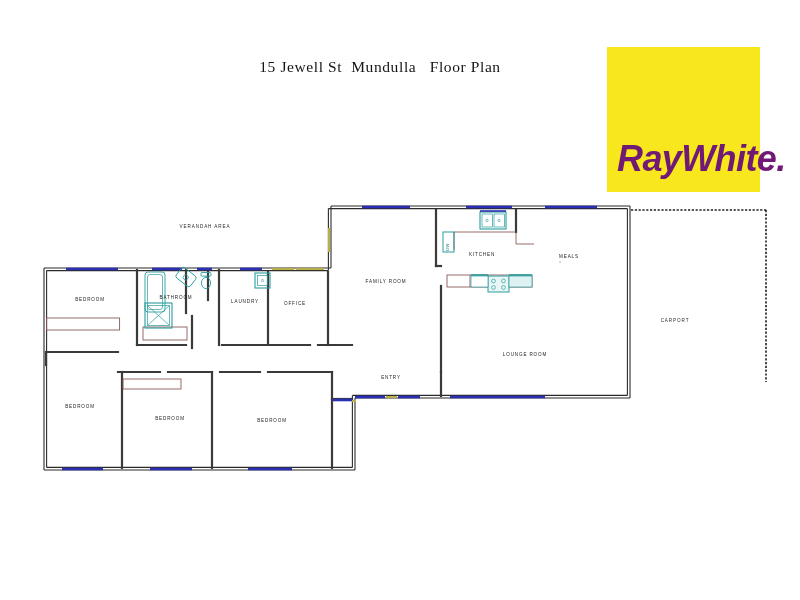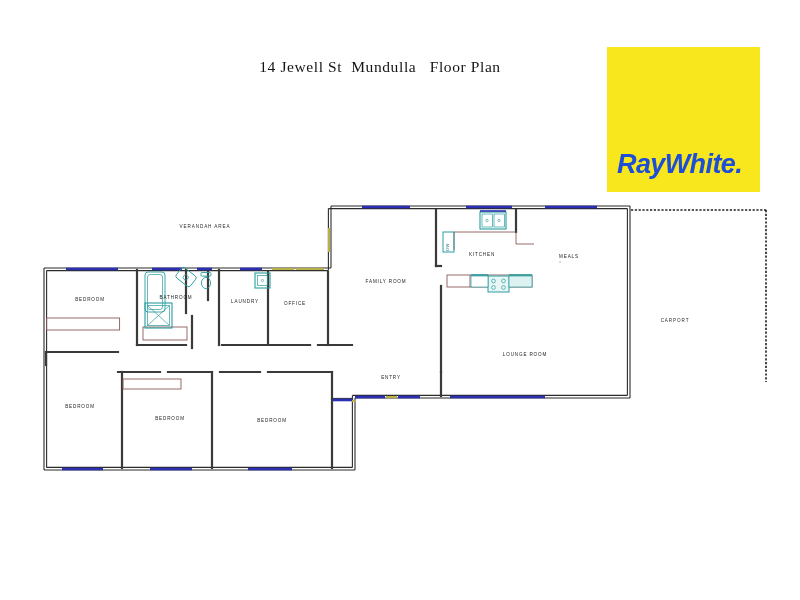--- a/index.html
+++ b/index.html
@@ -45,23 +45,23 @@
     height: 145px;
     background: #f8e71c;
   }
   #brand-logo-text {
     position: absolute;
     left: 10px;
     bottom: 12px;
     font-family: "Liberation Sans", sans-serif;
     font-style: italic;
     font-weight: bold;
-    font-size: 27px;
+    font-size: 36px;
     letter-spacing: -0.6px;
-    color: #1d4ed8;
+    color: #701a75;
     white-space: nowrap;
   }
   
   #floorplan-svg {
     position: absolute;
     left: 0;
     top: 0;
   }
   .room-label {
     font-family: "Liberation Sans", sans-serif;
@@ -84,21 +84,21 @@
     letter-spacing: 0.4px;
     fill: #2a7f80;
     text-anchor: middle;
   }
 </style>
 </head>
 <body>
 
 <div id="page">
 
-  <div id="plan-title">14 Jewell St  Mundulla   Floor Plan</div>
+  <div id="plan-title">15 Jewell St  Mundulla   Floor Plan</div>
 
   <div id="brand-logo">
     <div id="brand-logo-text">RayWhite.</div>
   </div>
 
   <svg id="floorplan-svg" width="800" height="600" viewBox="0 0 800 600">
 
     <g>
       <path d="M 631 210 L 767 210" fill="none" stroke="#1f1f1f" stroke-width="1.6" stroke-dasharray="2.2 1.6"></path>
       <path d="M 766 210 L 766 382" fill="none" stroke="#1f1f1f" stroke-width="1.6" stroke-dasharray="2.2 1.6"></path>

